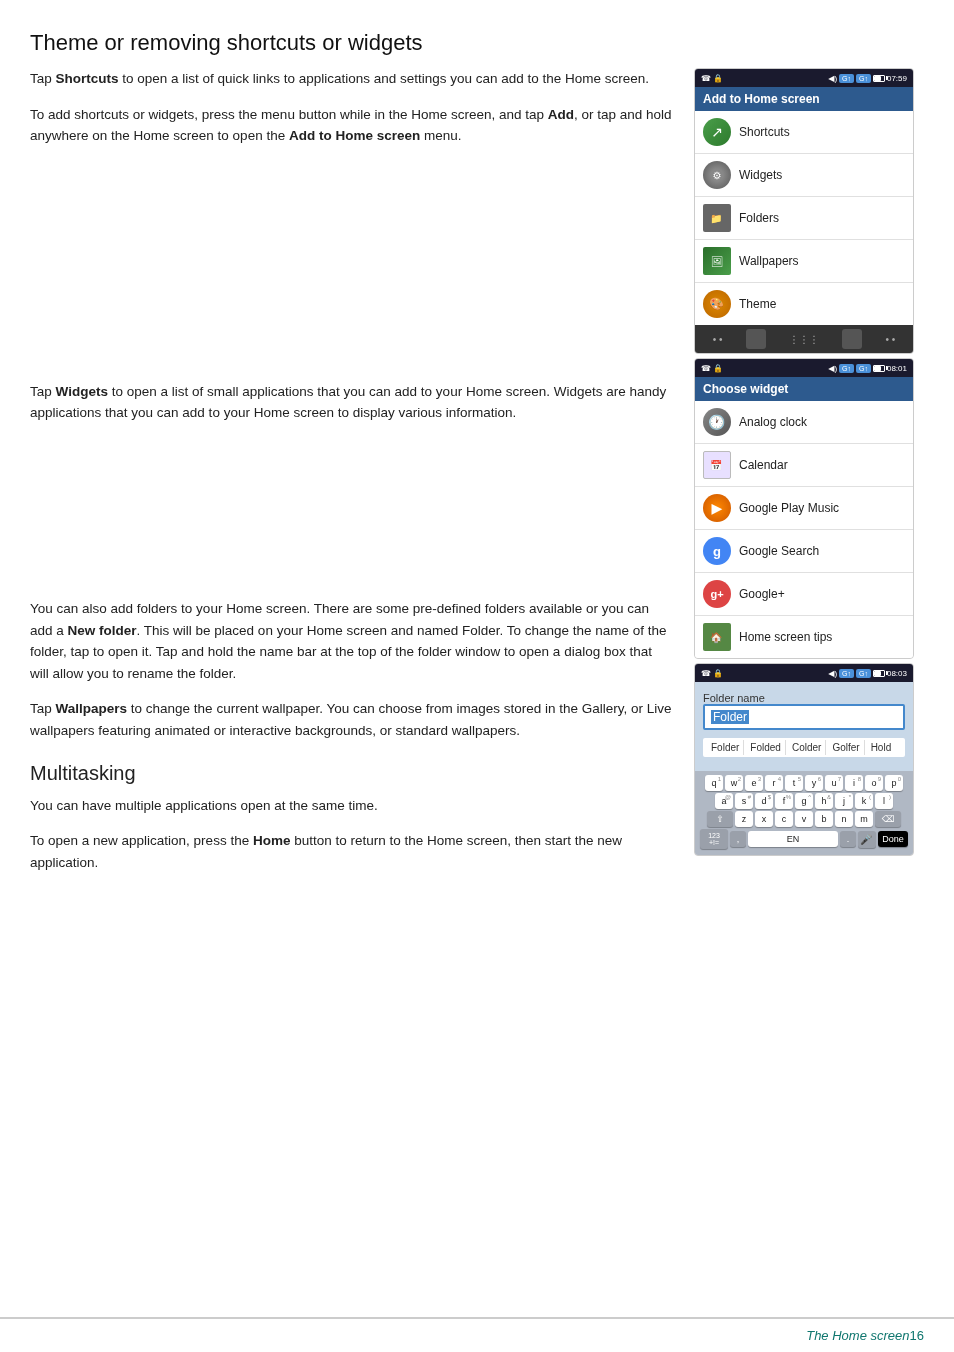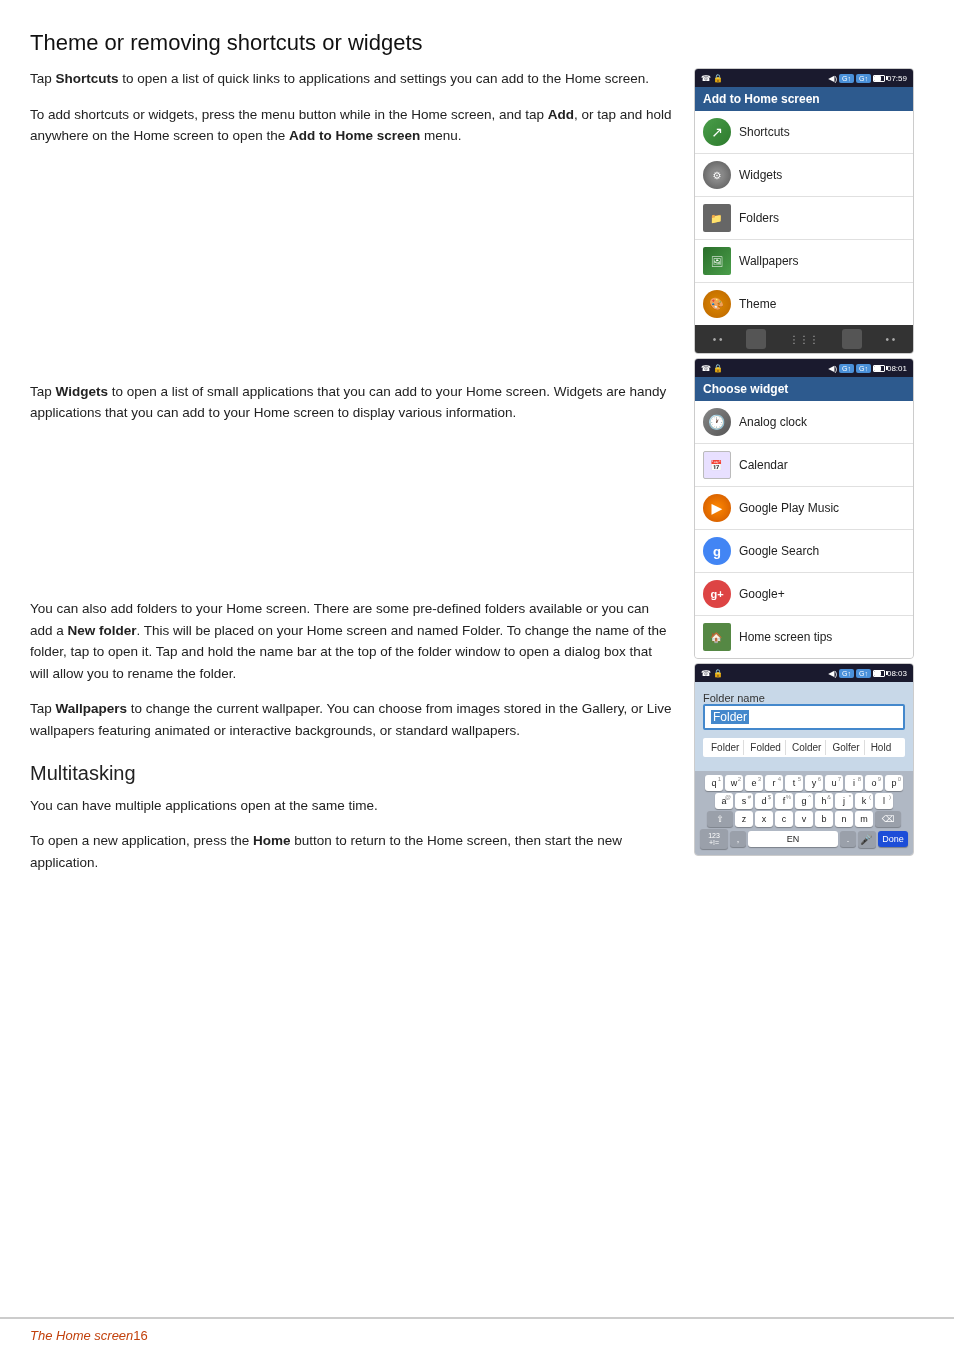--- a/index.html
+++ b/index.html
@@ -367,41 +367,41 @@
     }
 
     .key-numeric {
       background: #9aa0aa;
       color: #fff;
       font-size: 8px;
       flex: 1.5;
     }
 
     .key-done {
-      background: #1d4ed8;
+      background: #000000;
       color: #fff;
       font-size: 9px;
       flex: 1.5;
       max-width: 30px;
     }
 
     
     .page-footer {
       position: absolute;
       bottom: 0;
       left: 0;
       right: 0;
       height: 35px;
       border-top: 2px solid #ccc;
       display: flex;
       align-items: center;
-      justify-content: flex-start;
+      justify-content: flex-end;
       padding: 0 30px;
       font-size: 13px;
-      color: #c2410c;
+      color: #0f766e;
     }
 
     .footer-label {
       font-style: italic;
     }
 
     .footer-page {
       font-size: 13px;
     }
   </style>

